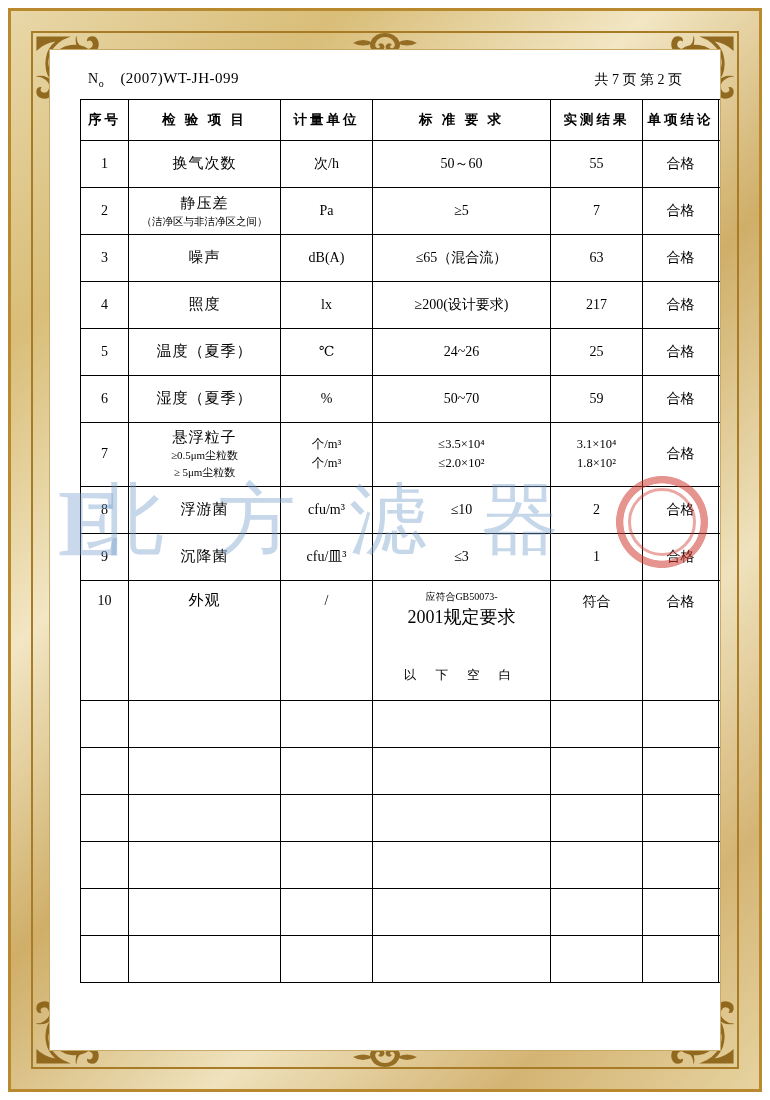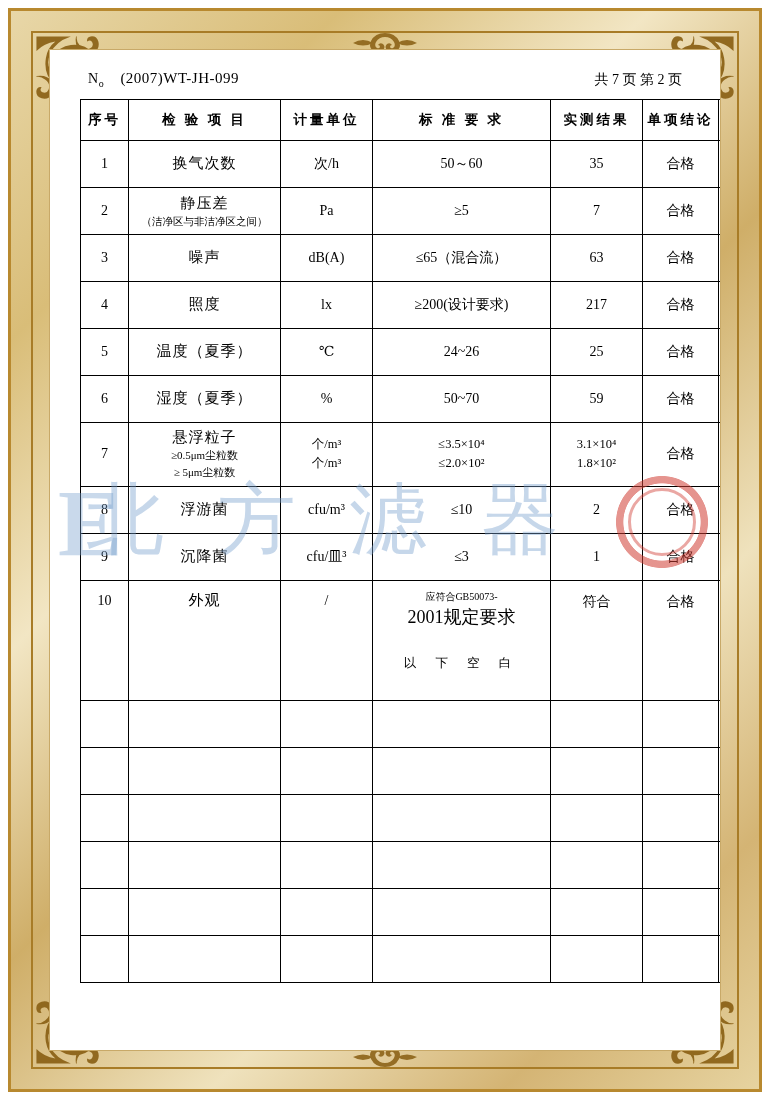--- a/index.html
+++ b/index.html
@@ -296,21 +296,21 @@
               <th>备注</th>
             </tr>
           </thead>
           <tbody>
 
             <tr>
               <td>1</td>
               <td class="cell-item">换气次数</td>
               <td>次/h</td>
               <td>50～60</td>
-              <td>35</td>
+              <td>55</td>
               <td>合格</td>
               <td></td>
             </tr>
 
             <tr>
               <td>2</td>
               <td>
                 <span class="cell-item">静压差</span>
                 <span class="cell-sub">（洁净区与非洁净区之间）</span>
               </td>
@@ -404,21 +404,21 @@
               <td></td>
             </tr>
 
             <tr style="height:120px">
               <td style="vertical-align:top;padding-top:12px">10</td>
               <td class="cell-item" style="vertical-align:top;padding-top:10px">外观</td>
               <td style="vertical-align:top;padding-top:12px">/</td>
               <td style="vertical-align:top;padding-top:8px">
                 <span class="stack" style="font-size:10px">应符合GB50073-</span>
                 <span class="stack" style="font-size:18px">2001规定要求</span>
-                <span class="stack blank-note" style="margin-top:22px">以 下 空 白</span>
+                <span class="stack blank-note" style="margin-top:34px">以 下 空 白</span>
               </td>
               <td style="vertical-align:top;padding-top:12px">符合</td>
               <td style="vertical-align:top;padding-top:12px">合格</td>
               <td></td>
             </tr>
 
             <tr class="empty">
               <td></td>
                 <td></td>
                 <td></td>

